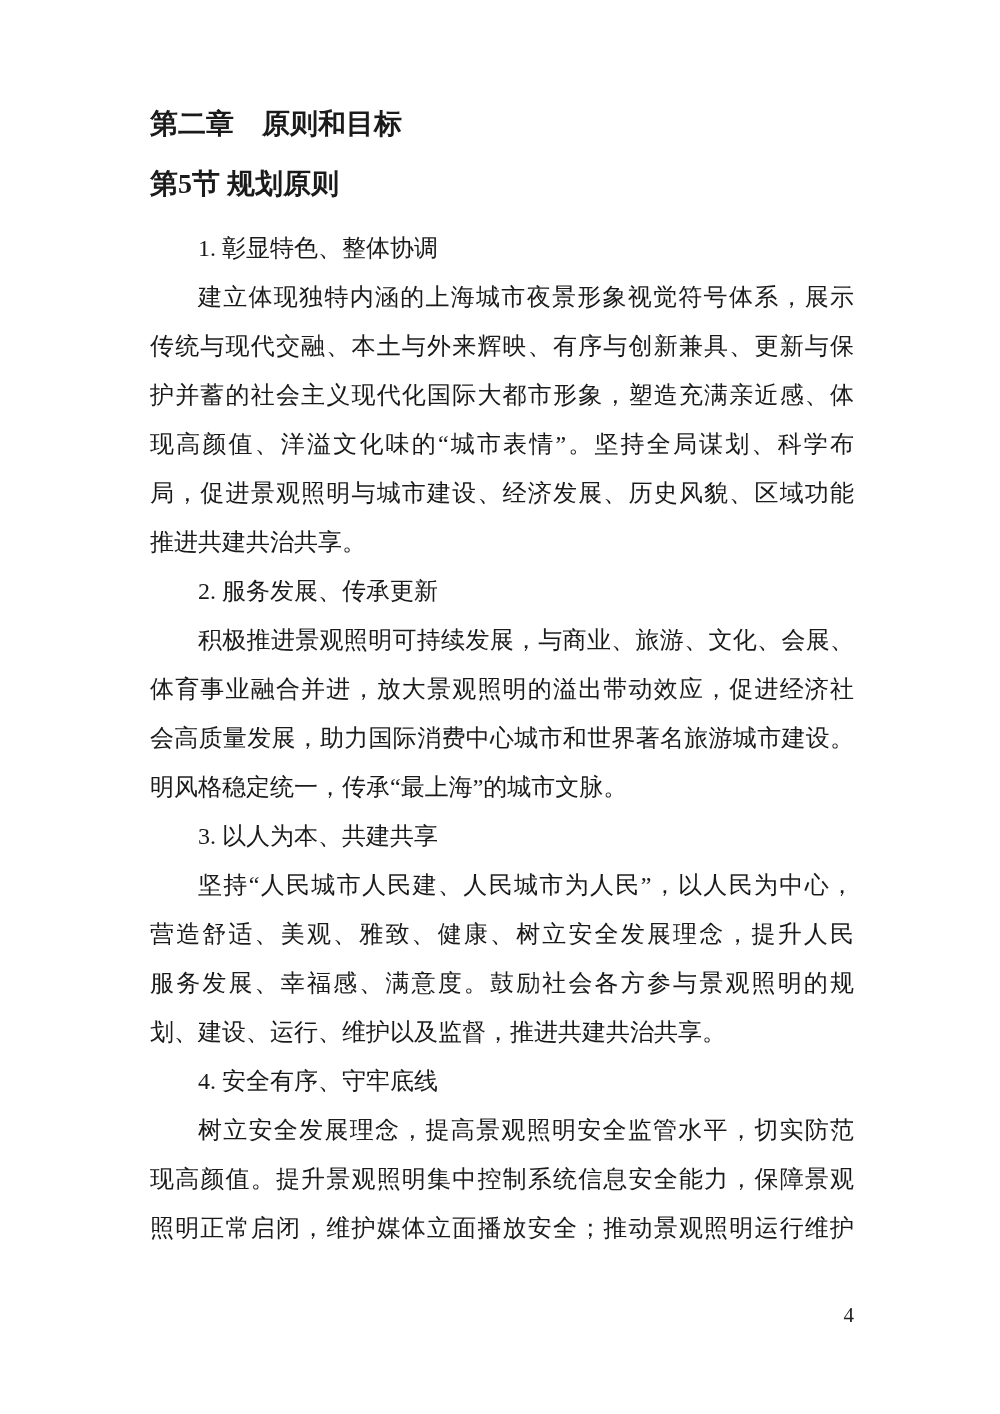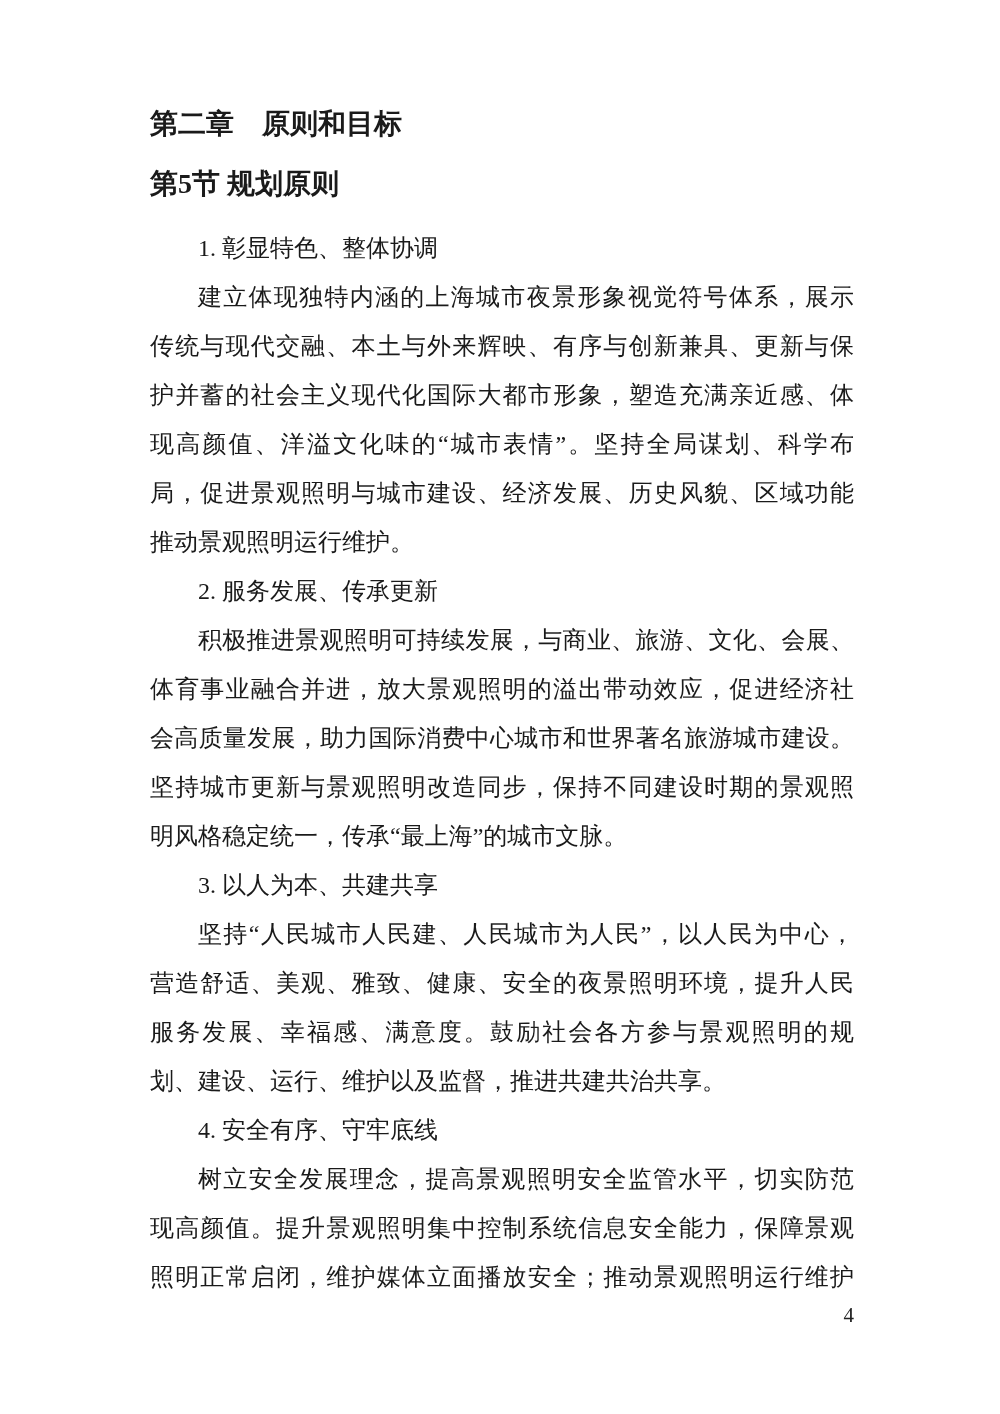--- a/index.html
+++ b/index.html
@@ -68,32 +68,31 @@
 
     <div class="chapter-heading">第二章　原则和目标</div>
     <div class="section-heading">第5节 规划原则</div>
 
     <div class="line indent">1. 彰显特色、整体协调</div>
     <div class="line indent j">建立体现独特内涵的上海城市夜景形象视觉符号体系，展示</div>
     <div class="line j">传统与现代交融、本土与外来辉映、有序与创新兼具、更新与保</div>
     <div class="line j">护并蓄的社会主义现代化国际大都市形象，塑造充满亲近感、体</div>
     <div class="line j">现高颜值、洋溢文化味的“城市表情”。坚持全局谋划、科学布</div>
     <div class="line j">局，促进景观照明与城市建设、经济发展、历史风貌、区域功能</div>
-    <div class="line">推动景观照明运行维护。</div>
+    <div class="line">推进共建共治共享。</div>
 
     <div class="line indent">2. 服务发展、传承更新</div>
     <div class="line indent j">积极推进景观照明可持续发展，与商业、旅游、文化、会展、</div>
     <div class="line j">体育事业融合并进，放大景观照明的溢出带动效应，促进经济社</div>
     <div class="line j">会高质量发展，助力国际消费中心城市和世界著名旅游城市建设。</div>
-    <div class="line j">坚持城市更新与景观照明改造同步，保持不同建设时期的景观照</div>
     <div class="line">明风格稳定统一，传承“最上海”的城市文脉。</div>
 
     <div class="line indent">3. 以人为本、共建共享</div>
     <div class="line indent j">坚持“人民城市人民建、人民城市为人民”，以人民为中心，</div>
-    <div class="line j">营造舒适、美观、雅致、健康、安全的夜景照明环境，提升人民</div>
+    <div class="line j">营造舒适、美观、雅致、健康、树立安全发展理念，提升人民</div>
     <div class="line j">服务发展、幸福感、满意度。鼓励社会各方参与景观照明的规</div>
     <div class="line">划、建设、运行、维护以及监督，推进共建共治共享。</div>
 
     <div class="line indent">4. 安全有序、守牢底线</div>
     <div class="line indent j">树立安全发展理念，提高景观照明安全监管水平，切实防范</div>
     <div class="line j">现高颜值。提升景观照明集中控制系统信息安全能力，保障景观</div>
     <div class="line j">照明正常启闭，维护媒体立面播放安全；推动景观照明运行维护</div>
 
   </div>
 

